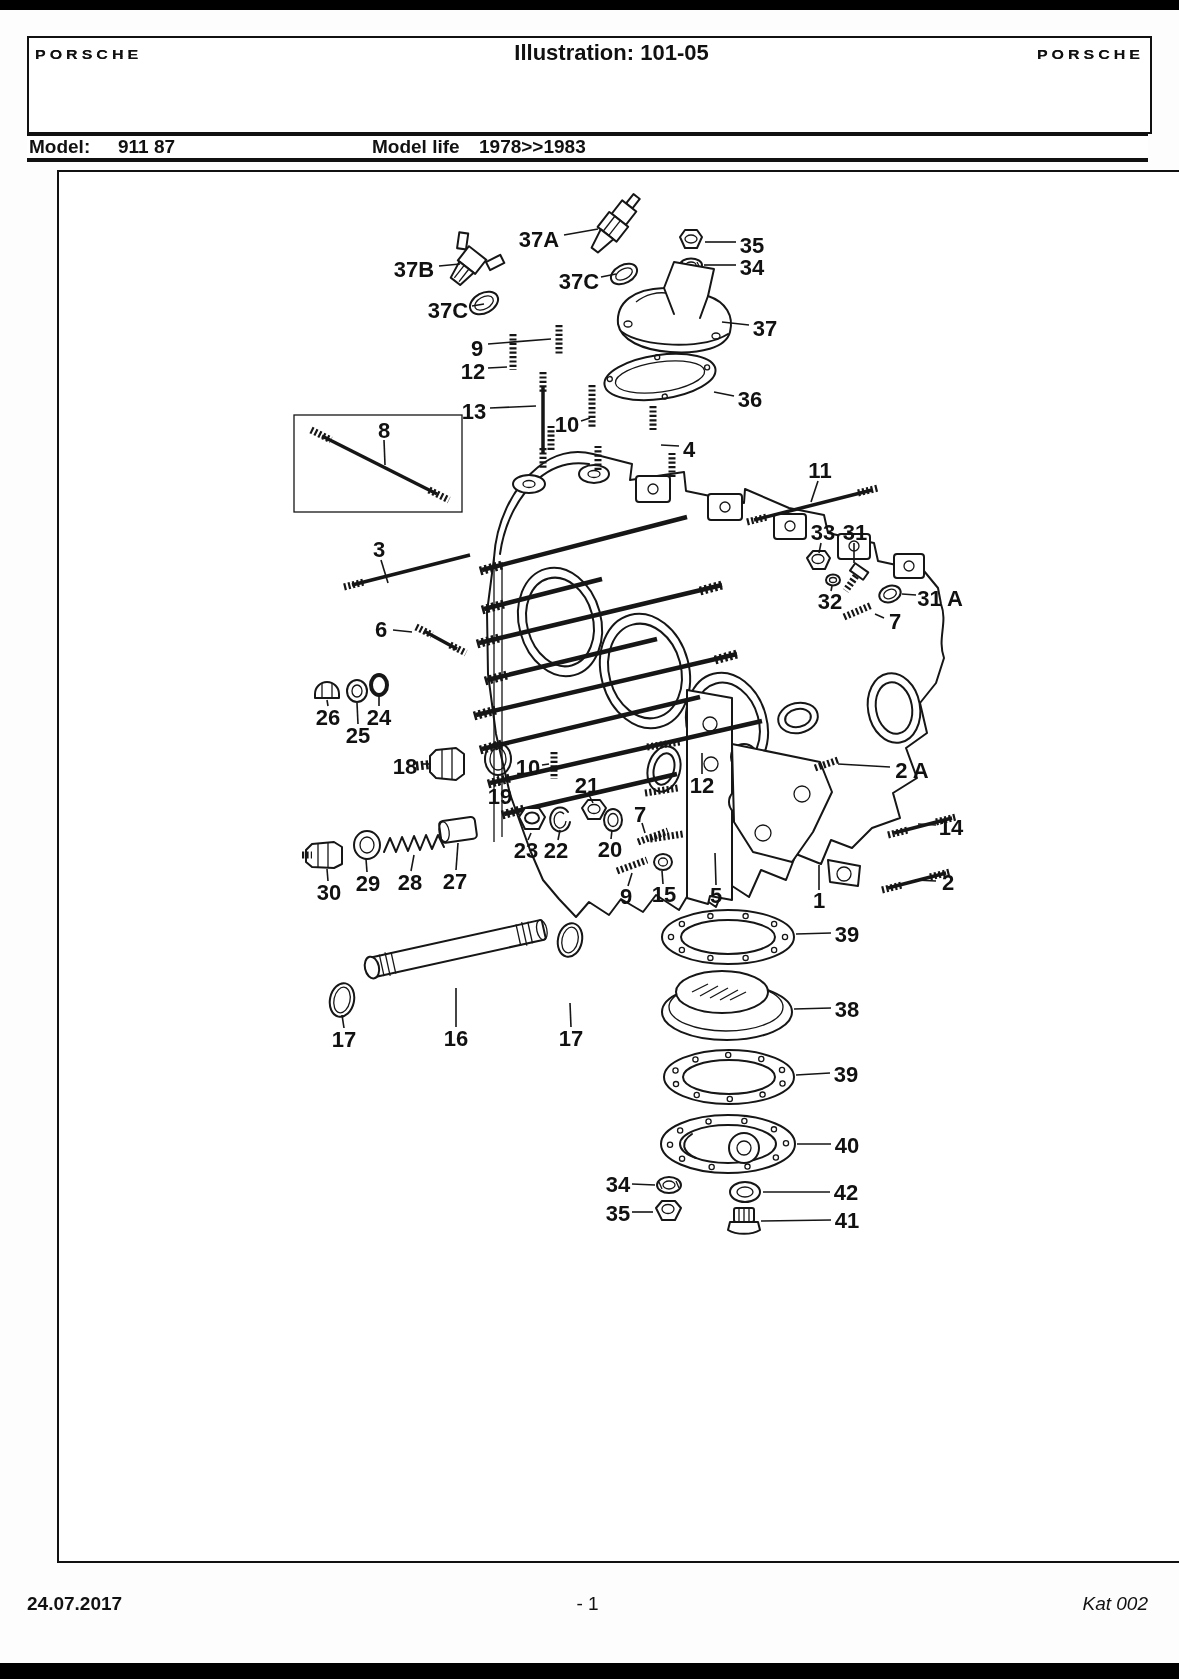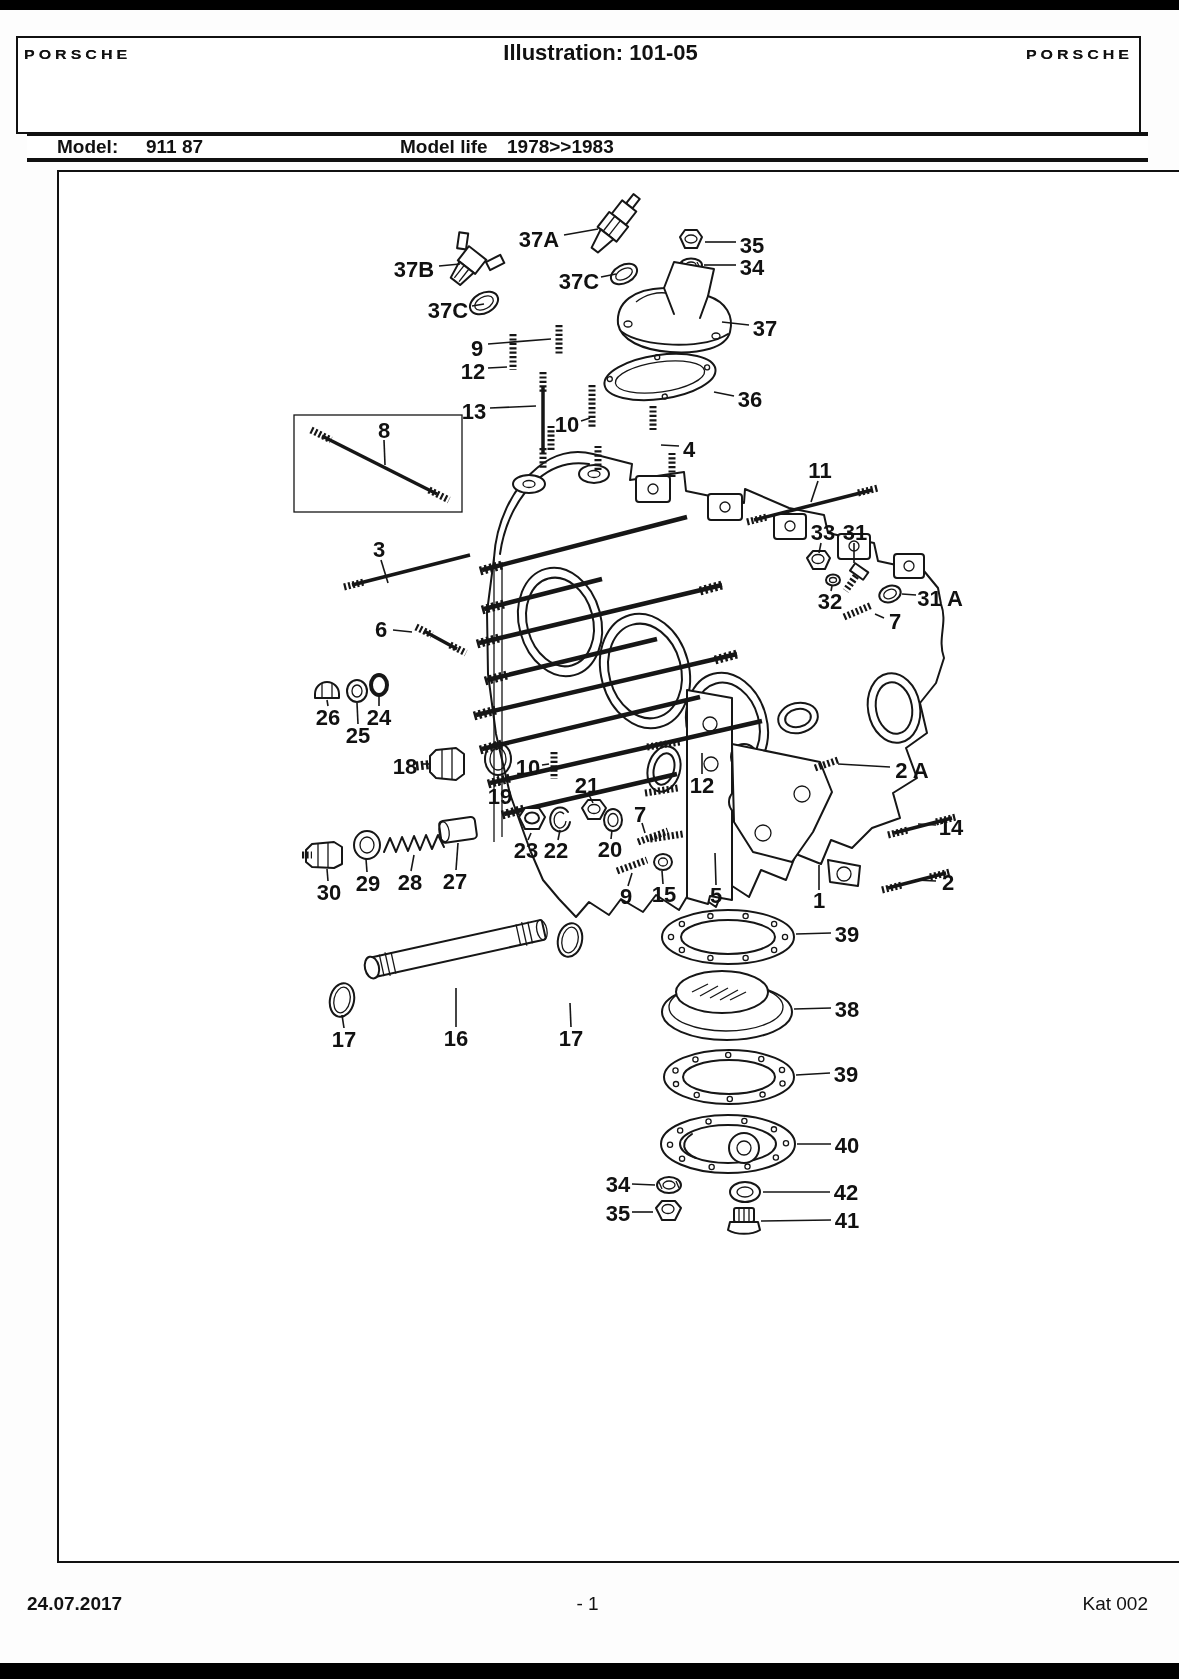--- a/index.html
+++ b/index.html
@@ -1,37 +1,37 @@
 <!DOCTYPE html>
 <html><head>
 <meta charset="utf-8">
 <style>
   html,body{margin:0;padding:0;background:#e8e8e8;}
   #page{position:relative;width:1179px;height:1679px;background:#fdfdfd;font-family:"Liberation Sans",sans-serif;color:#111;overflow:hidden;}
   .band{position:absolute;left:0;width:1179px;background:#000;}
   #band-top{top:0;height:10px;}
   #band-bottom{top:1663px;height:16px;}
-  #header-box{position:absolute;left:16px;top:36px;width:1121px;height:94px;border:2px solid #111;background:#fff;}
+  #header-box{position:absolute;left:27px;top:36px;width:1121px;height:94px;border:2px solid #111;background:#fff;}
   .logo{position:absolute;top:8px;font-weight:bold;font-size:16px;letter-spacing:4px;transform:scaleY(0.78);color:#111;}
   .logo.striped{background-image:repeating-linear-gradient(0deg,#111 0 2px,#fff 2px 3px);-webkit-background-clip:text;background-clip:text;}
   #logo-left{left:6px;}
   #logo-right{right:6px;}
   #page-title{position:absolute;left:0;right:0;top:2px;text-align:center;font-size:22px;font-weight:bold;padding-left:44px;}
   #model-bar{position:absolute;left:27px;top:132px;width:1121px;height:22px;border-top:4px solid #111;border-bottom:4px solid #111;background:#fff;font-weight:bold;font-size:19px;line-height:22px;}
-  #model-bar span{position:absolute;top:0;white-space:pre;margin-left:28px;}
+  #model-bar span{position:absolute;top:0;white-space:pre;}
   #model-label{left:2px;}
   #model-value{left:91px;}
   #modellife-label{left:345px;}
   #modellife-value{left:452px;}
   #main-box{position:absolute;left:27px;top:170px;width:1121px;height:1389px;border:2px solid #111;background:#fff;margin-left:30px;}
   #diagram-svg{position:absolute;left:0;top:0;width:1121px;height:1389px;}
   #footer{position:absolute;left:27px;top:1593px;width:1121px;font-size:19px;}
   #footer-date{position:absolute;left:0;font-weight:bold;}
   #footer-page{position:absolute;left:0;width:100%;text-align:center;}
-  #footer-kat{position:absolute;right:0;}
+  #footer-kat{position:absolute;right:0;font-style:italic;}
   
   .ln{stroke:#161616;stroke-width:2;fill:none;stroke-linecap:round;stroke-linejoin:round;}
   .lnthin{stroke:#161616;stroke-width:1.3;fill:none;}
   .fw{stroke:#161616;stroke-width:2;fill:#fff;stroke-linejoin:round;}
   .shaft{stroke:#161616;stroke-width:4.5;fill:none;stroke-linecap:butt;}
   .shaft2{stroke:#161616;stroke-width:3.5;fill:none;stroke-linecap:butt;}
   .thr{stroke:#161616;stroke-width:9;fill:none;stroke-dasharray:2.5 2.5;stroke-linecap:butt;}
   .thr2{stroke:#161616;stroke-width:7;fill:none;stroke-dasharray:2.2 2.2;stroke-linecap:butt;}
   .callout-text{font-family:"Liberation Sans",sans-serif;font-size:22px;font-weight:bold;fill:#111;}
   .leader{stroke:#161616;stroke-width:1.6;fill:none;}

